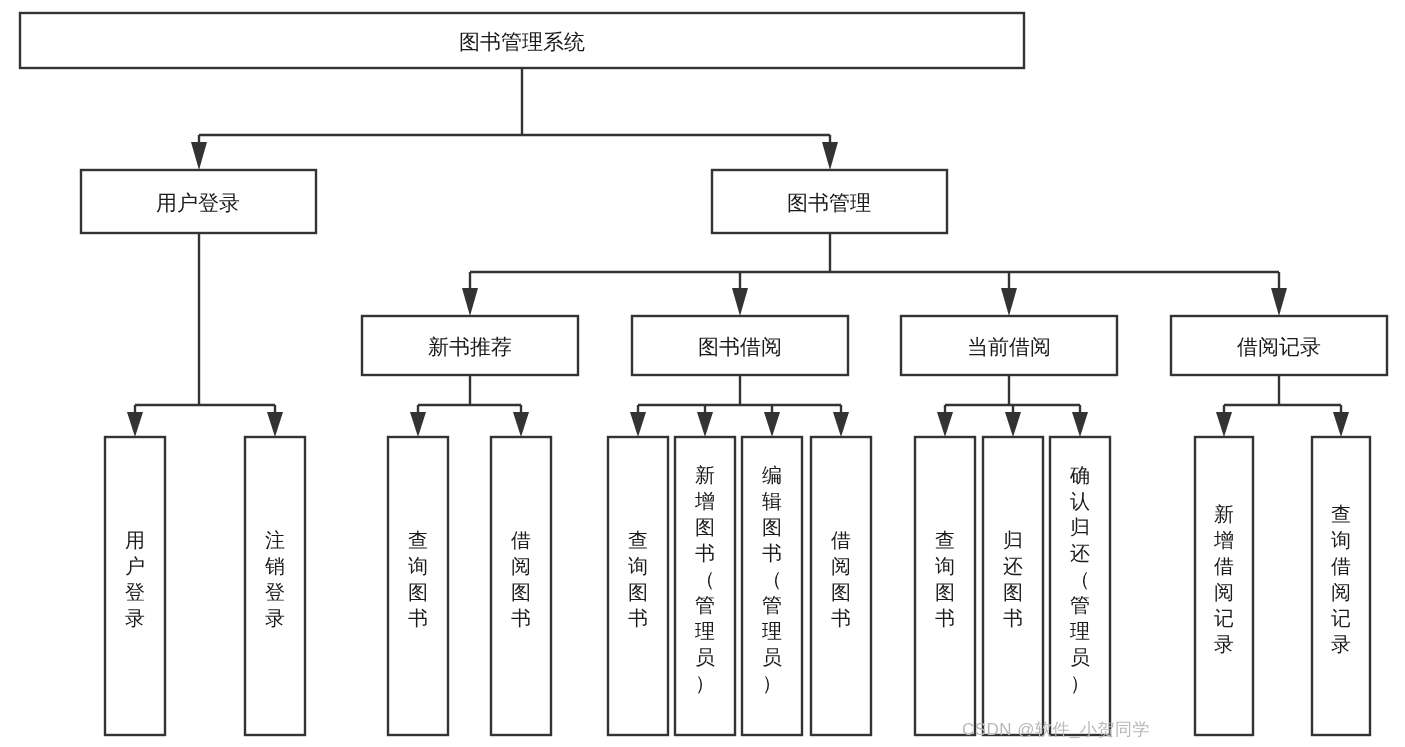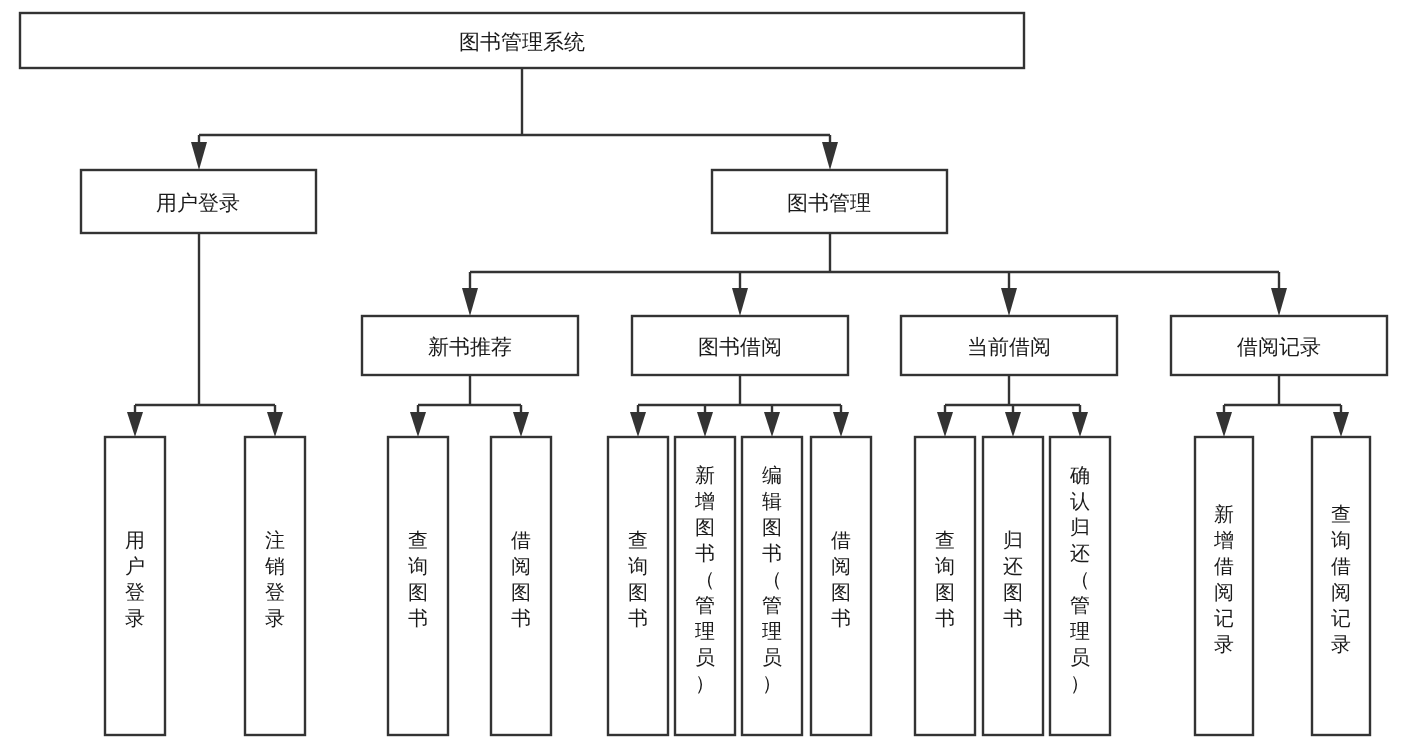--- a/index.html
+++ b/index.html
@@ -243,14 +243,15 @@
     <text class="node-label-v vtext" x="1224" y="521"><tspan x="1224" y="521">新</tspan><tspan x="1224" y="547">增</tspan><tspan x="1224" y="573">借</tspan><tspan x="1224" y="599">阅</tspan><tspan x="1224" y="625">记</tspan><tspan x="1224" y="651">录</tspan></text>
   </g>
 
   <g>
     <rect class="node-rect" x="1312" y="437" width="58" height="298"></rect>
     <text class="node-label-v vtext" x="1341" y="521"><tspan x="1341" y="521">查</tspan><tspan x="1341" y="547">询</tspan><tspan x="1341" y="573">借</tspan><tspan x="1341" y="599">阅</tspan><tspan x="1341" y="625">记</tspan><tspan x="1341" y="651">录</tspan></text>
   </g>
 
 </svg>
 
+<div class="watermark">CSDN @软件_小贺同学</div>
 
 </div>
 
 </body></html>

